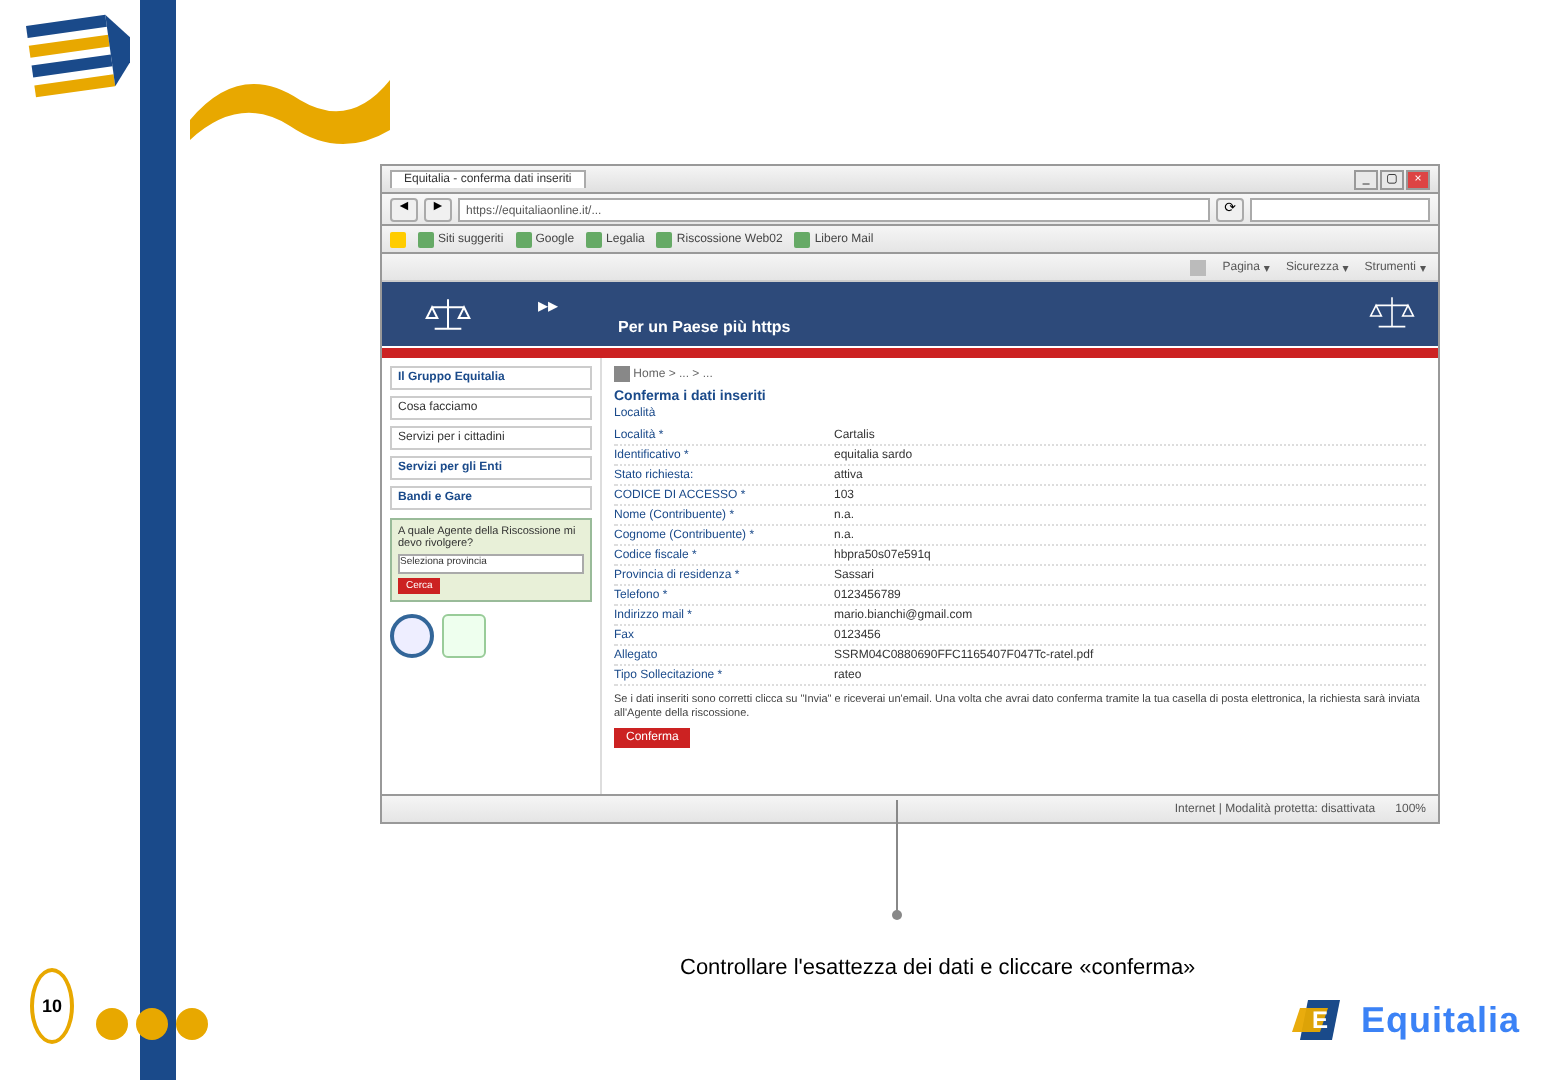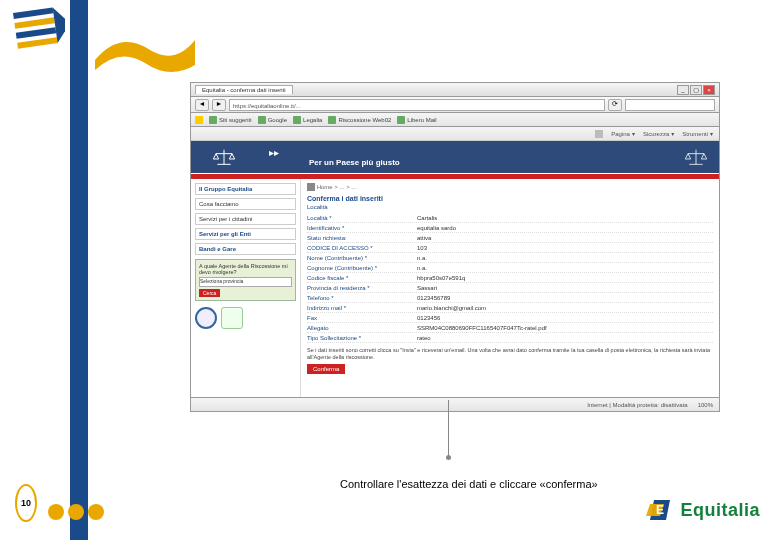--- a/index.html
+++ b/index.html
@@ -81,21 +81,21 @@
   .callout-dot { position: absolute; width: 5px; height: 5px; border-radius: 50%; background: #888; top: 455px; left: 446px; }
   .callout-text { position: absolute; top: 478px; left: 340px; font-size: 11px; color: #000; }
   
   
   .footer { position: absolute; bottom: 10px; left: 0; right: 0; height: 40px; }
   .page-num { position: absolute; left: 15px; bottom: 8px; width: 22px; height: 38px; border: 2px solid #e8a800; border-radius: 50%; font-size: 9px; font-weight: bold; display: flex; align-items: center; justify-content: center; color: #000; }
   .dots { position: absolute; left: 48px; bottom: 10px; display: flex; gap: 4px; }
   .dot { width: 16px; height: 16px; border-radius: 50%; background: #e8a800; }
   .eq-logo { position: absolute; right: 20px; bottom: 6px; display: flex; align-items: center; gap: 6px; }
   .eq-mark { width: 28px; height: 28px; position: relative; }
-  .eq-text { font-size: 18px; font-weight: bold; color: #15803d; letter-spacing: 0.5px; }
+  .eq-text { font-size: 18px; font-weight: bold; color: #3b82f6; letter-spacing: 0.5px; }
 </style>
 </head>
 <body>
 
 <div class="logo-stripes">
   <svg viewBox="0 0 60 60">
     <g transform="translate(8,8) rotate(-8)">
       <rect x="0" y="0" width="40" height="6" fill="#1a4a8a"></rect>
       <rect x="0" y="10" width="40" height="6" fill="#e8a800"></rect>
       <rect x="0" y="20" width="40" height="6" fill="#1a4a8a"></rect>
@@ -166,21 +166,21 @@
   </div>
 
   <div class="site-header">
     <div class="scales-left">
       <svg viewBox="0 0 40 30">
           <path d="M20 4 L20 26 M10 26 L30 26 M8 10 L32 10 M8 10 L4 18 L12 18 Z M32 10 L28 18 L36 18 Z" stroke="#fff" stroke-width="1.5" fill="none"></path>
         </svg>
     </div>
     <div style="margin-left:20px">
       <div class="slogan-arrows">▸▸</div>
-      <div class="site-slogan">Per un Paese più giusto</div>
+      <div class="site-slogan">Per un Paese più https</div>
     </div>
     <div class="scales-right">
       <svg viewBox="0 0 40 30">
           <path d="M20 4 L20 26 M10 26 L30 26 M8 10 L32 10 M8 10 L4 18 L12 18 Z M32 10 L28 18 L36 18 Z" stroke="#fff" stroke-width="1.2" fill="none"></path>
         </svg>
     </div>
   </div>
   <div class="red-strip"></div>
 
   <div class="site-body">

